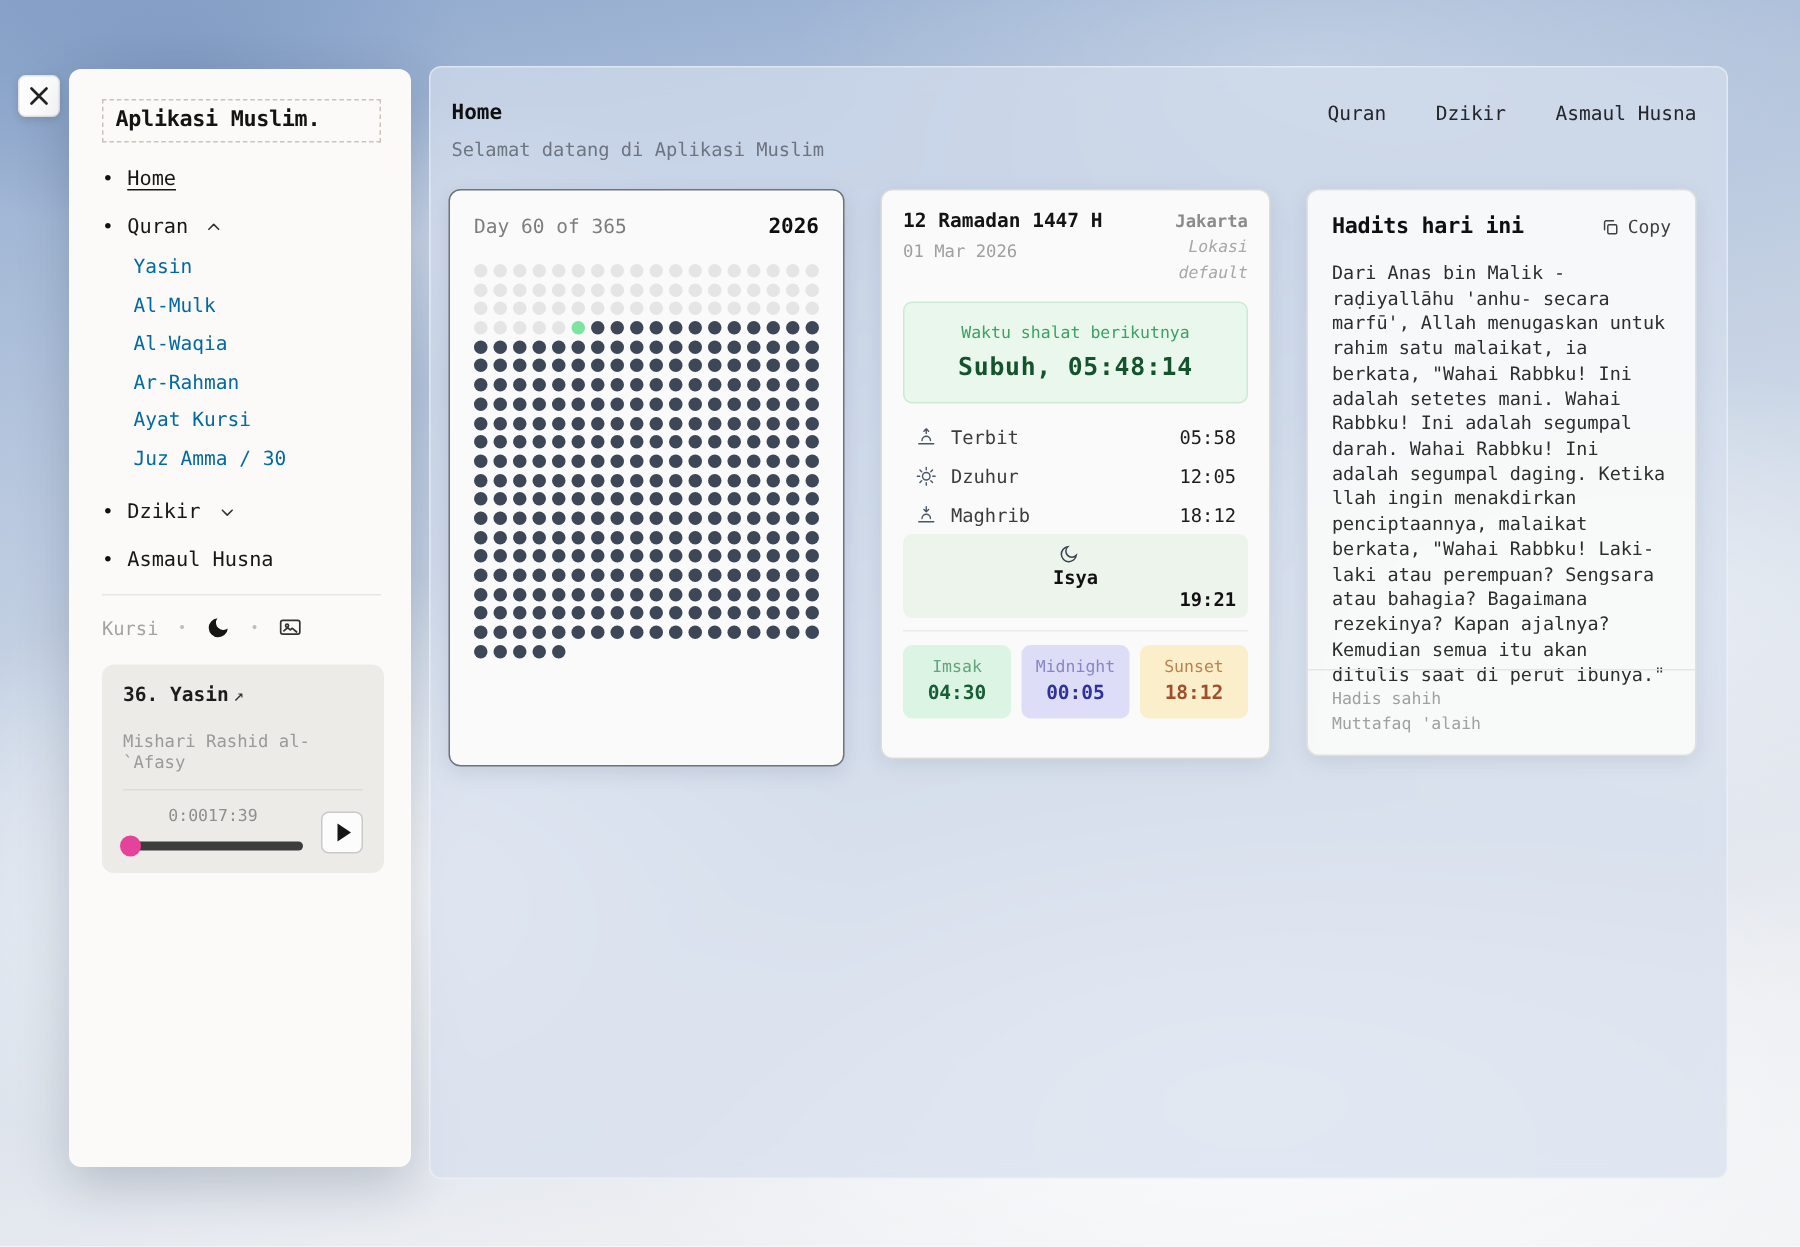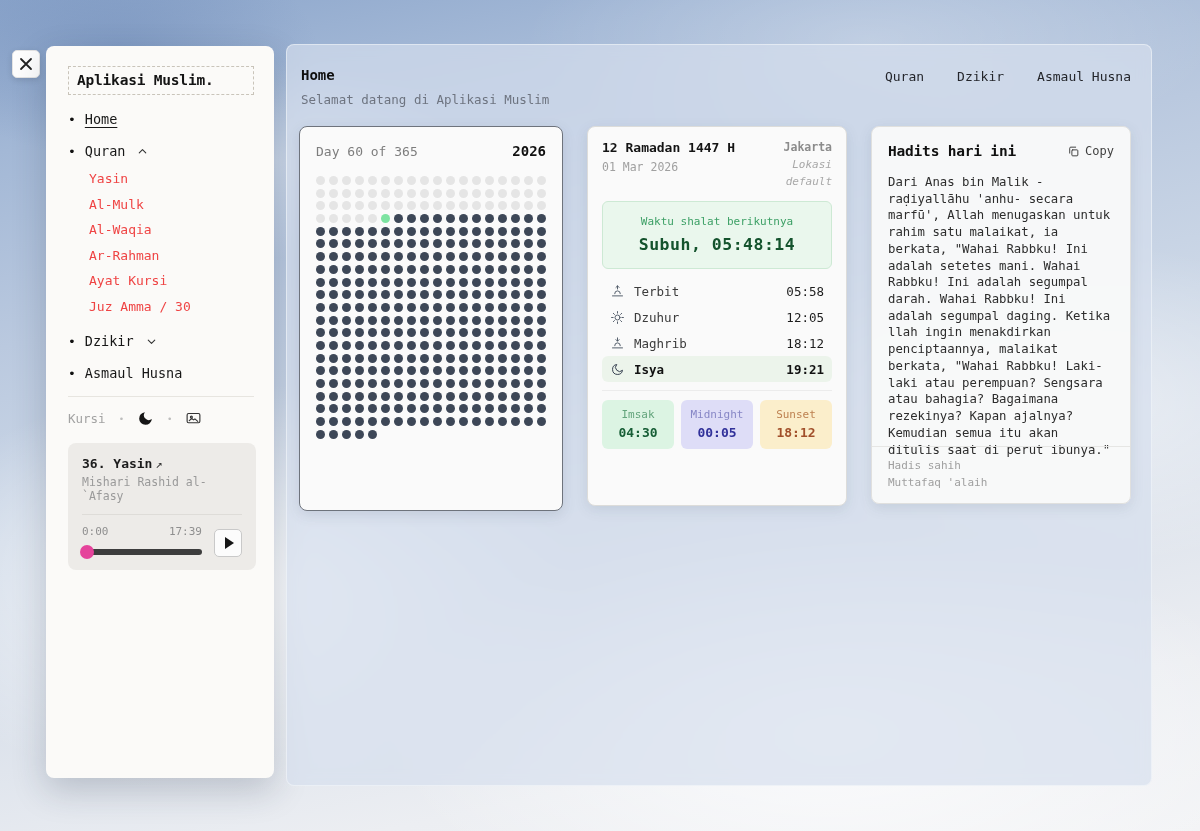--- a/index.html
+++ b/index.html
@@ -19,35 +19,35 @@
 
   .close-btn { position:absolute; left:12px; top:50px; width:28px; height:28px; background:#fdfdfd; border:1px solid #e3e3e3; border-radius:5px; box-shadow:0 2px 6px rgba(0,0,0,.12); display:flex; align-items:center; justify-content:center; cursor:pointer; }
 
   .sidebar { position:absolute; left:46px; top:46px; width:228px; height:732px; background:#fbfaf8; border-radius:8px; box-shadow:0 12px 34px rgba(30,45,70,.22); padding:20px 20px 0 22px; }
   .brand { border:1px dashed #c9c4ba; padding:5px 8px 6px; font-weight:bold; font-size:14.5px; color:#141414; letter-spacing:-.2px; }
   .nav-item { display:flex; align-items:center; gap:9px; margin-top:16px; font-size:13.5px; color:#171717; cursor:pointer; }
   .nav-item .bullet { font-size:13px; color:#111; }
   .nav-item a { color:#171717; text-decoration:underline; text-underline-offset:3px; }
   .chev { display:inline-flex; margin-left:2px; }
   .sub-list { margin:7px 0 2px 21px; }
-  .sub-item { font-size:13px; color:#ef4444; line-height:25.5px; cursor:pointer; }
+  .sub-item { font-size:13px; color:#0369a1; line-height:25.5px; cursor:pointer; }
   .side-hr { border:none; border-top:1px solid #e7e5e0; margin:15px 0 0; }
   .side-foot { display:flex; align-items:center; gap:13px; margin-top:13px; }
   .about-link { font-size:12.5px; color:#a3a3a3; cursor:pointer; }
   .sep-dot { color:#bdbdbd; font-size:9px; }
   .theme-btn { display:inline-flex; cursor:pointer; }
 
   .player { margin-top:16px; background:#edebe8; border-radius:8px; padding:13px 14px 15px; width:188px; }
   .player-title { font-size:13px; font-weight:bold; color:#1c1c1c; }
   .player-title .arrow { font-weight:normal; font-size:12px; margin-left:3px; color:#333; }
-  .player-artist { font-size:11.5px; color:#9a9a9a; margin-top:4px; }
+  .player-artist { font-size:11.5px; color:#9a9a9a; margin-top:16px; }
   .player-hr { border:none; border-top:1px solid #dedcd8; margin:11px 0 10px; }
   .player-row { display:flex; align-items:flex-end; gap:12px; }
   .player-left { flex:1; }
-  .times { display:flex; justify-content:space-between; font-size:11px; color:#8f8f8f; }
+  .times { display:flex; justify-content:center; font-size:11px; color:#8f8f8f; }
   .track { position:relative; margin-top:11px; height:6px; background:#3d3d3d; border-radius:3px; cursor:pointer; }
   .thumb { position:absolute; left:-2px; top:-4px; width:14px; height:14px; border-radius:50%; background:#e5439b; cursor:grab; }
   .play-btn { width:28px; height:28px; background:#fcfcfc; border:1px solid #c9c9c9; border-radius:5px; display:flex; align-items:center; justify-content:center; cursor:pointer; margin-bottom:-2px; }
   .play-tri { width:0; height:0; border-left:9px solid #151515; border-top:6px solid transparent; border-bottom:6px solid transparent; margin-left:2px; }
 
   .panel { position:absolute; left:286px; top:44px; width:866px; height:742px; background:rgba(213,223,238,.68); border:1px solid rgba(255,255,255,.45); border-radius:8px; backdrop-filter:blur(7px); }
   .panel-head { position:relative; padding:22px 20px 0 14px; }
   .page-title { font-size:14px; font-weight:bold; color:#101010; }
   .page-sub { font-size:12.5px; color:#6e7480; margin-top:9px; }
   .top-nav { position:absolute; right:20px; top:24px; display:flex; gap:33px; }
@@ -71,21 +71,21 @@
   .city { font-size:11.5px; color:#8b8b8b;font-weight:bold; }
   .loc-note { font-size:11px; font-style:italic; color:#a8a8a8; margin-top:3px; width:62px; line-height:1.5; }
   .next-box { margin-top:11px; background:#eaf7ed; border:1px solid #cde9d4; border-radius:6px; text-align:center; padding:13px 6px 14px; }
   .next-label { font-size:11px; color:#3da066; }
   .next-value { font-size:16.5px; font-weight:bold; color:#14532d; margin-top:7px; letter-spacing:.5px; }
   .p-list { margin-top:9px; }
   .p-row { display:flex; align-items:center; padding:5.5px 8px; border-radius:6px; }
   .p-icon { display:inline-flex; width:15px; margin-right:9px; }
   .p-name { font-size:12.5px; color:#3c3c3c; }
   .p-time { margin-left:auto; font-size:12.5px; color:#1d1d1d; }
-  .p-row.highlight { background:#ecf4eb; }
+  .p-row.highlight { background:#ecf4eb;flex-direction:column; }
   .p-row.highlight .p-name, .p-row.highlight .p-time { font-weight:bold; color:#111; }
   .p-div { border:none; border-top:1px solid #ececec; margin:8px 0 9px; }
   .extras { display:flex; gap:7px; }
   .extra { flex:1; text-align:center; border-radius:6px; padding:8px 0 9px; }
   .extra-label { font-size:11px; }
   .extra-time { font-size:13px; font-weight:bold; margin-top:4px; }
   .extra.green { background:#dcf4e3; } .extra.green .extra-label{color:#63a47c;} .extra.green .extra-time{color:#175e36;}
   .extra.purple { background:#deddf7; } .extra.purple .extra-label{color:#8787c6;} .extra.purple .extra-time{color:#31319a;}
   .extra.amber { background:#fbeecb; } .extra.amber .extra-label{color:#bd8050;} .extra.amber .extra-time{color:#a14f2a;}
 

